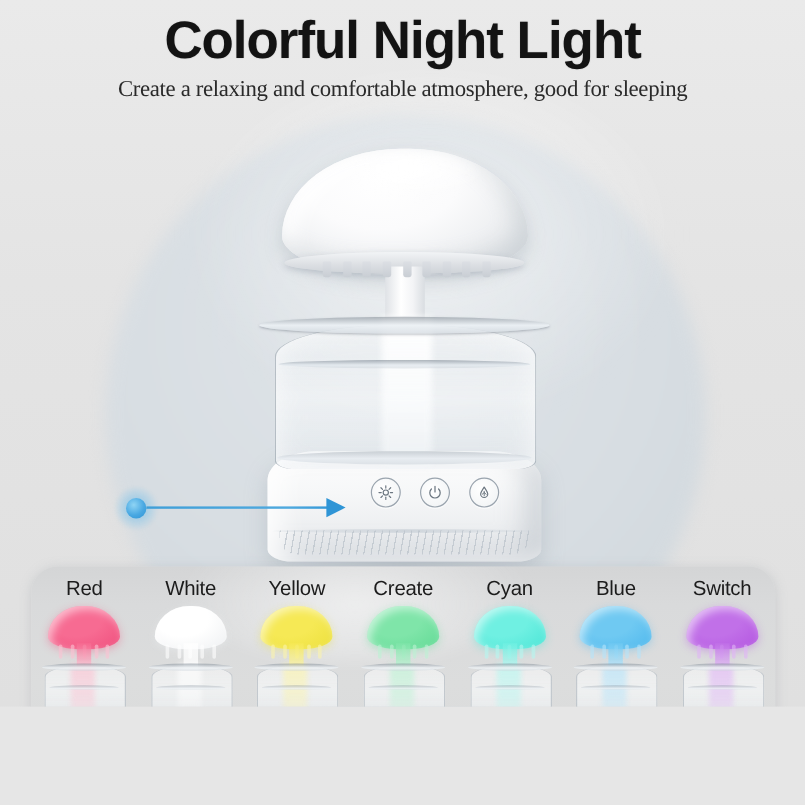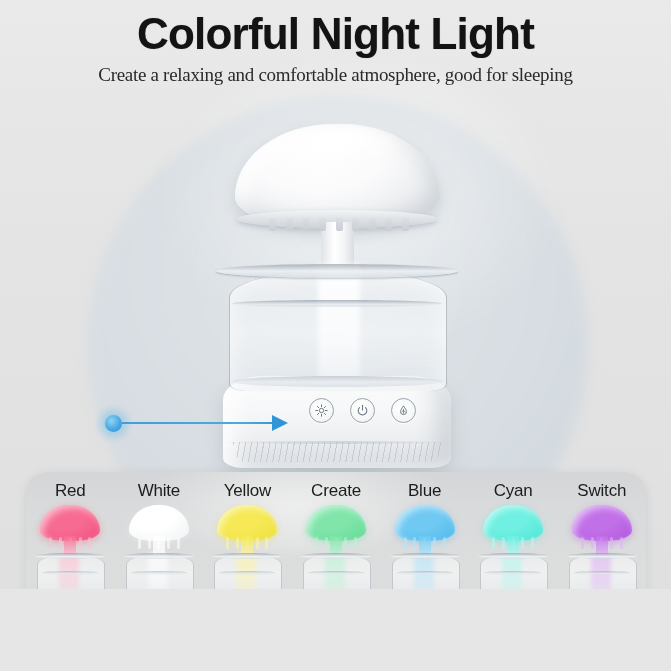--- a/index.html
+++ b/index.html
@@ -684,60 +684,60 @@
               <div class="mini-base-dot"></div>
               <div class="mini-base-dot"></div>
               <div class="mini-base-dot"></div>
             </div>
             <div class="mini-base-vents"></div>
           </div>
         </div>
       </div>
 
       <div class="swatch">
+        <div class="swatch-label">Cyan</div>
+        <div class="mini">
+          <div class="mini-cap" style="background: radial-gradient(at 38% 28%, rgb(111, 240, 226) 0%, rgb(111, 240, 226) 42%, rgb(75, 229, 214) 100%); box-shadow: rgba(75, 229, 214, 0.4) 0px 2px 7px, rgba(255, 255, 255, 0.55) 3px 3px 7px inset;"></div>
+          <div class="mini-drops">
+            <div class="mini-drop" style="background: rgb(182, 247, 240);"></div>
+            <div class="mini-drop" style="background: rgb(182, 247, 240);"></div>
+            <div class="mini-drop" style="background: rgb(182, 247, 240);"></div>
+            <div class="mini-drop" style="background: rgb(182, 247, 240);"></div>
+            <div class="mini-drop" style="background: rgb(182, 247, 240);"></div>
+          </div>
+          <div class="mini-stem" style="background: linear-gradient(rgb(111, 240, 226) 0%, rgb(182, 247, 240) 100%);"></div>
+          <div class="mini-tank"></div>
+          <div class="mini-mist" style="background: linear-gradient(rgba(182, 247, 240, 0.9) 0%, rgba(182, 247, 240, 0.6) 60%, rgba(182, 247, 240, 0.25) 100%);"></div>
+          <div class="mini-tank-rim"></div>
+          <div class="mini-waterline"></div>
+          <div class="mini-base">
+            <div class="mini-base-dots">
+              <div class="mini-base-dot"></div>
+              <div class="mini-base-dot"></div>
+              <div class="mini-base-dot"></div>
+            </div>
+            <div class="mini-base-vents"></div>
+          </div>
+        </div>
+      </div>
+
+      <div class="swatch">
         <div class="swatch-label">Blue</div>
         <div class="mini">
           <div class="mini-cap" style="background: radial-gradient(at 38% 28%, rgb(111, 201, 242) 0%, rgb(111, 201, 242) 42%, rgb(79, 184, 237) 100%); box-shadow: rgba(79, 184, 237, 0.4) 0px 2px 7px, rgba(255, 255, 255, 0.55) 3px 3px 7px inset;"></div>
           <div class="mini-drops">
             <div class="mini-drop" style="background: rgb(182, 228, 250);"></div>
             <div class="mini-drop" style="background: rgb(182, 228, 250);"></div>
             <div class="mini-drop" style="background: rgb(182, 228, 250);"></div>
             <div class="mini-drop" style="background: rgb(182, 228, 250);"></div>
             <div class="mini-drop" style="background: rgb(182, 228, 250);"></div>
           </div>
           <div class="mini-stem" style="background: linear-gradient(rgb(111, 201, 242) 0%, rgb(182, 228, 250) 100%);"></div>
           <div class="mini-tank"></div>
           <div class="mini-mist" style="background: linear-gradient(rgba(182, 228, 250, 0.9) 0%, rgba(182, 228, 250, 0.6) 60%, rgba(182, 228, 250, 0.25) 100%);"></div>
-          <div class="mini-tank-rim"></div>
-          <div class="mini-waterline"></div>
-          <div class="mini-base">
-            <div class="mini-base-dots">
-              <div class="mini-base-dot"></div>
-              <div class="mini-base-dot"></div>
-              <div class="mini-base-dot"></div>
-            </div>
-            <div class="mini-base-vents"></div>
-          </div>
-        </div>
-      </div>
-
-      <div class="swatch">
-        <div class="swatch-label">Cyan</div>
-        <div class="mini">
-          <div class="mini-cap" style="background: radial-gradient(at 38% 28%, rgb(111, 240, 226) 0%, rgb(111, 240, 226) 42%, rgb(75, 229, 214) 100%); box-shadow: rgba(75, 229, 214, 0.4) 0px 2px 7px, rgba(255, 255, 255, 0.55) 3px 3px 7px inset;"></div>
-          <div class="mini-drops">
-            <div class="mini-drop" style="background: rgb(182, 247, 240);"></div>
-            <div class="mini-drop" style="background: rgb(182, 247, 240);"></div>
-            <div class="mini-drop" style="background: rgb(182, 247, 240);"></div>
-            <div class="mini-drop" style="background: rgb(182, 247, 240);"></div>
-            <div class="mini-drop" style="background: rgb(182, 247, 240);"></div>
-          </div>
-          <div class="mini-stem" style="background: linear-gradient(rgb(111, 240, 226) 0%, rgb(182, 247, 240) 100%);"></div>
-          <div class="mini-tank"></div>
-          <div class="mini-mist" style="background: linear-gradient(rgba(182, 247, 240, 0.9) 0%, rgba(182, 247, 240, 0.6) 60%, rgba(182, 247, 240, 0.25) 100%);"></div>
           <div class="mini-tank-rim"></div>
           <div class="mini-waterline"></div>
           <div class="mini-base">
             <div class="mini-base-dots">
               <div class="mini-base-dot"></div>
               <div class="mini-base-dot"></div>
               <div class="mini-base-dot"></div>
             </div>
             <div class="mini-base-vents"></div>
           </div>

